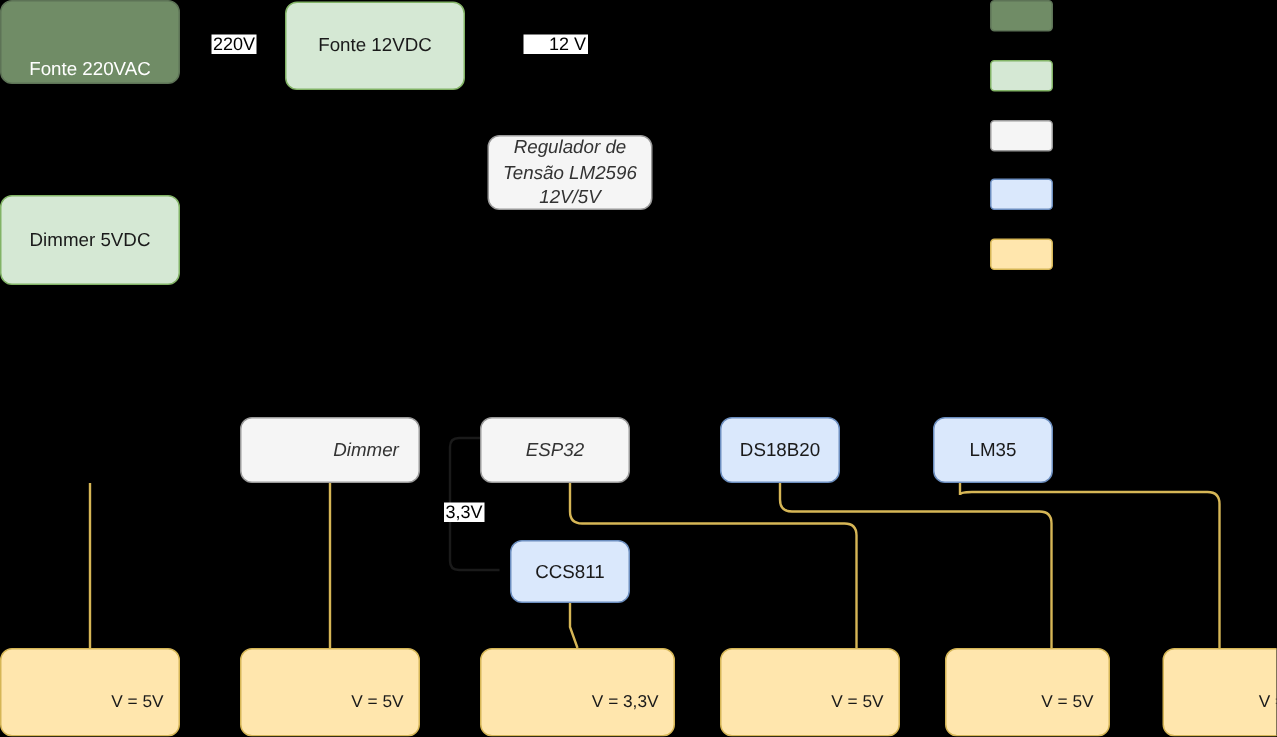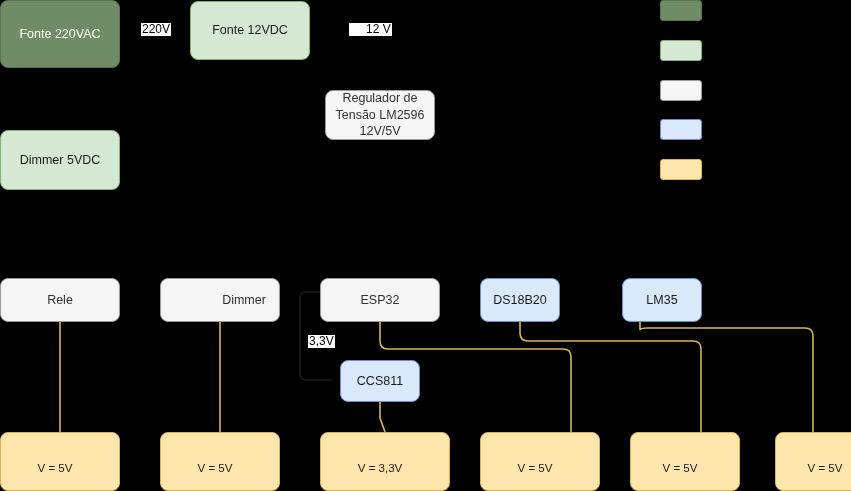--- a/index.html
+++ b/index.html
@@ -12,25 +12,25 @@
   #stage{position:absolute;left:0;top:0;width:851px;height:491px;}
 
   .node{
     position:absolute;box-sizing:border-box;
     display:flex;align-items:center;justify-content:center;
     border-radius:8px;font-size:12.5px;line-height:1.35;
     text-align:center;white-space:pre-line;
   }
   .node.dark-green{background:#708c66;border:1px solid #5d7356;color:#ffffff;}
   .node.light-green{background:#d5e8d4;border:1px solid #82b366;color:#1a1a1a;}
-  .node.grey{background:#f5f5f5;border:1px solid #9a9a9a;color:#333333;}
+  .node.grey{background:#f5f5f5;border:1px solid #9a9a9a;color:#333333;font-style:italic;}
   .node.blue{background:#dae8fc;border:1px solid #6c8ebf;color:#1a1a1a;}
   .node.yellow{
     background:#ffe6ad;border:1px solid #d6b656;color:#1a1a1a;
-    display:block;padding:10px 10px 0 0;
+    display:block;text-align:right;padding:10px 10px 0 0;
     font-size:11.5px;line-height:1.5;
   }
   .node.yellow .ln{display:block;}
 
   .swatch{position:absolute;box-sizing:border-box;border-radius:3px;}
   .swatch.dark-green{background:#708c66;border:1px solid #5d7356;}
   .swatch.light-green{background:#d5e8d4;border:1px solid #82b366;}
   .swatch.grey{background:#f5f5f5;border:1px solid #9a9a9a;}
   .swatch.blue{background:#dae8fc;border:1px solid #6c8ebf;}
   .swatch.yellow{background:#ffe6ad;border:1px solid #d6b656;}
@@ -65,21 +65,21 @@
 
     <path d="M380,322 L380,341 Q380,349 388,349 L563,349 Q571,349 571,357 L571,432" stroke="#d6b656" stroke-width="1.6" marker-end="url(#arrY)"></path>
 
     <path d="M380,402 L380,418 L385,432" stroke="#d6b656" stroke-width="1.6" marker-end="url(#arrY)"></path>
 
     <path d="M520,322 L520,333 Q520,341 528,341 L693,341 Q701,341 701,349 L701,432" stroke="#d6b656" stroke-width="1.6" marker-end="url(#arrY)"></path>
 
     <path d="M640,322 L640,330 Q640,328 648,328 L805,328 Q813,328 813,336 L813,432" stroke="#d6b656" stroke-width="1.6" marker-end="url(#arrY)"></path>
   </svg>
 
-  <div class="node dark-green" style="left:0px;top:0px;width:120px;height:68px;">
+  <div class="node dark-green" style="left:0px;top:0px;width:120px;height:56px;align-items:flex-end;">
     <span>Fonte 220VAC</span>
   </div>
 
   <div class="edge-label" style="left:141px;top:23px;">220V</div>
 
   <div class="node light-green" style="left:190px;top:1px;width:120px;height:59px;">
     <span>Fonte 12VDC</span>
   </div>
 
   <div class="edge-label" style="left:349px;top:23px;padding-left:17px;">12 V</div>
@@ -93,41 +93,38 @@
   <div class="node light-green" style="left:0px;top:130px;width:120px;height:60px;">
     <span>Dimmer 5VDC</span>
   </div>
 
   <div class="swatch dark-green" style="left:660px;top:0px;width:42px;height:21px;"></div>
   <div class="swatch light-green" style="left:660px;top:40px;width:42px;height:21px;"></div>
   <div class="swatch grey" style="left:660px;top:80px;width:42px;height:21px;"></div>
   <div class="swatch blue" style="left:660px;top:119px;width:42px;height:21px;"></div>
   <div class="swatch yellow" style="left:660px;top:159px;width:42px;height:21px;"></div>
 
-  <div class="node grey" style="left:0px;top:278px;width:120px;height:44px;">
-    <span>Rele</span>
-  </div>
 
   <div class="node grey" style="left:160px;top:278px;width:120px;height:44px;padding-left:48px;">
     <span>Dimmer</span>
   </div>
 
-  <div class="node grey" style="left:320px;top:278px;width:120px;height:44px;">
+  <div class="node grey" style="left:320px;top:278px;width:100px;height:44px;">
     <span>ESP32</span>
   </div>
 
   <div class="node blue" style="left:480px;top:278px;width:80px;height:44px;">
     <span>DS18B20</span>
   </div>
 
   <div class="node blue" style="left:600px;top:278px;width:80px;height:44px;margin-left:22px;">
     <span>LM35</span>
   </div>
 
-  <div class="edge-label" style="left:308px;top:335px;">3,3V</div>
+  <div class="edge-label" style="left:296px;top:335px;">3,3V</div>
 
   <div class="node blue" style="left:340px;top:360px;width:80px;height:42px;">
     <span>CCS811</span>
   </div>
 
   <div class="node yellow" style="left:0px;top:432px;width:120px;height:59px;">
     <span class="ln">V = 5V</span>
     
     
   </div>

